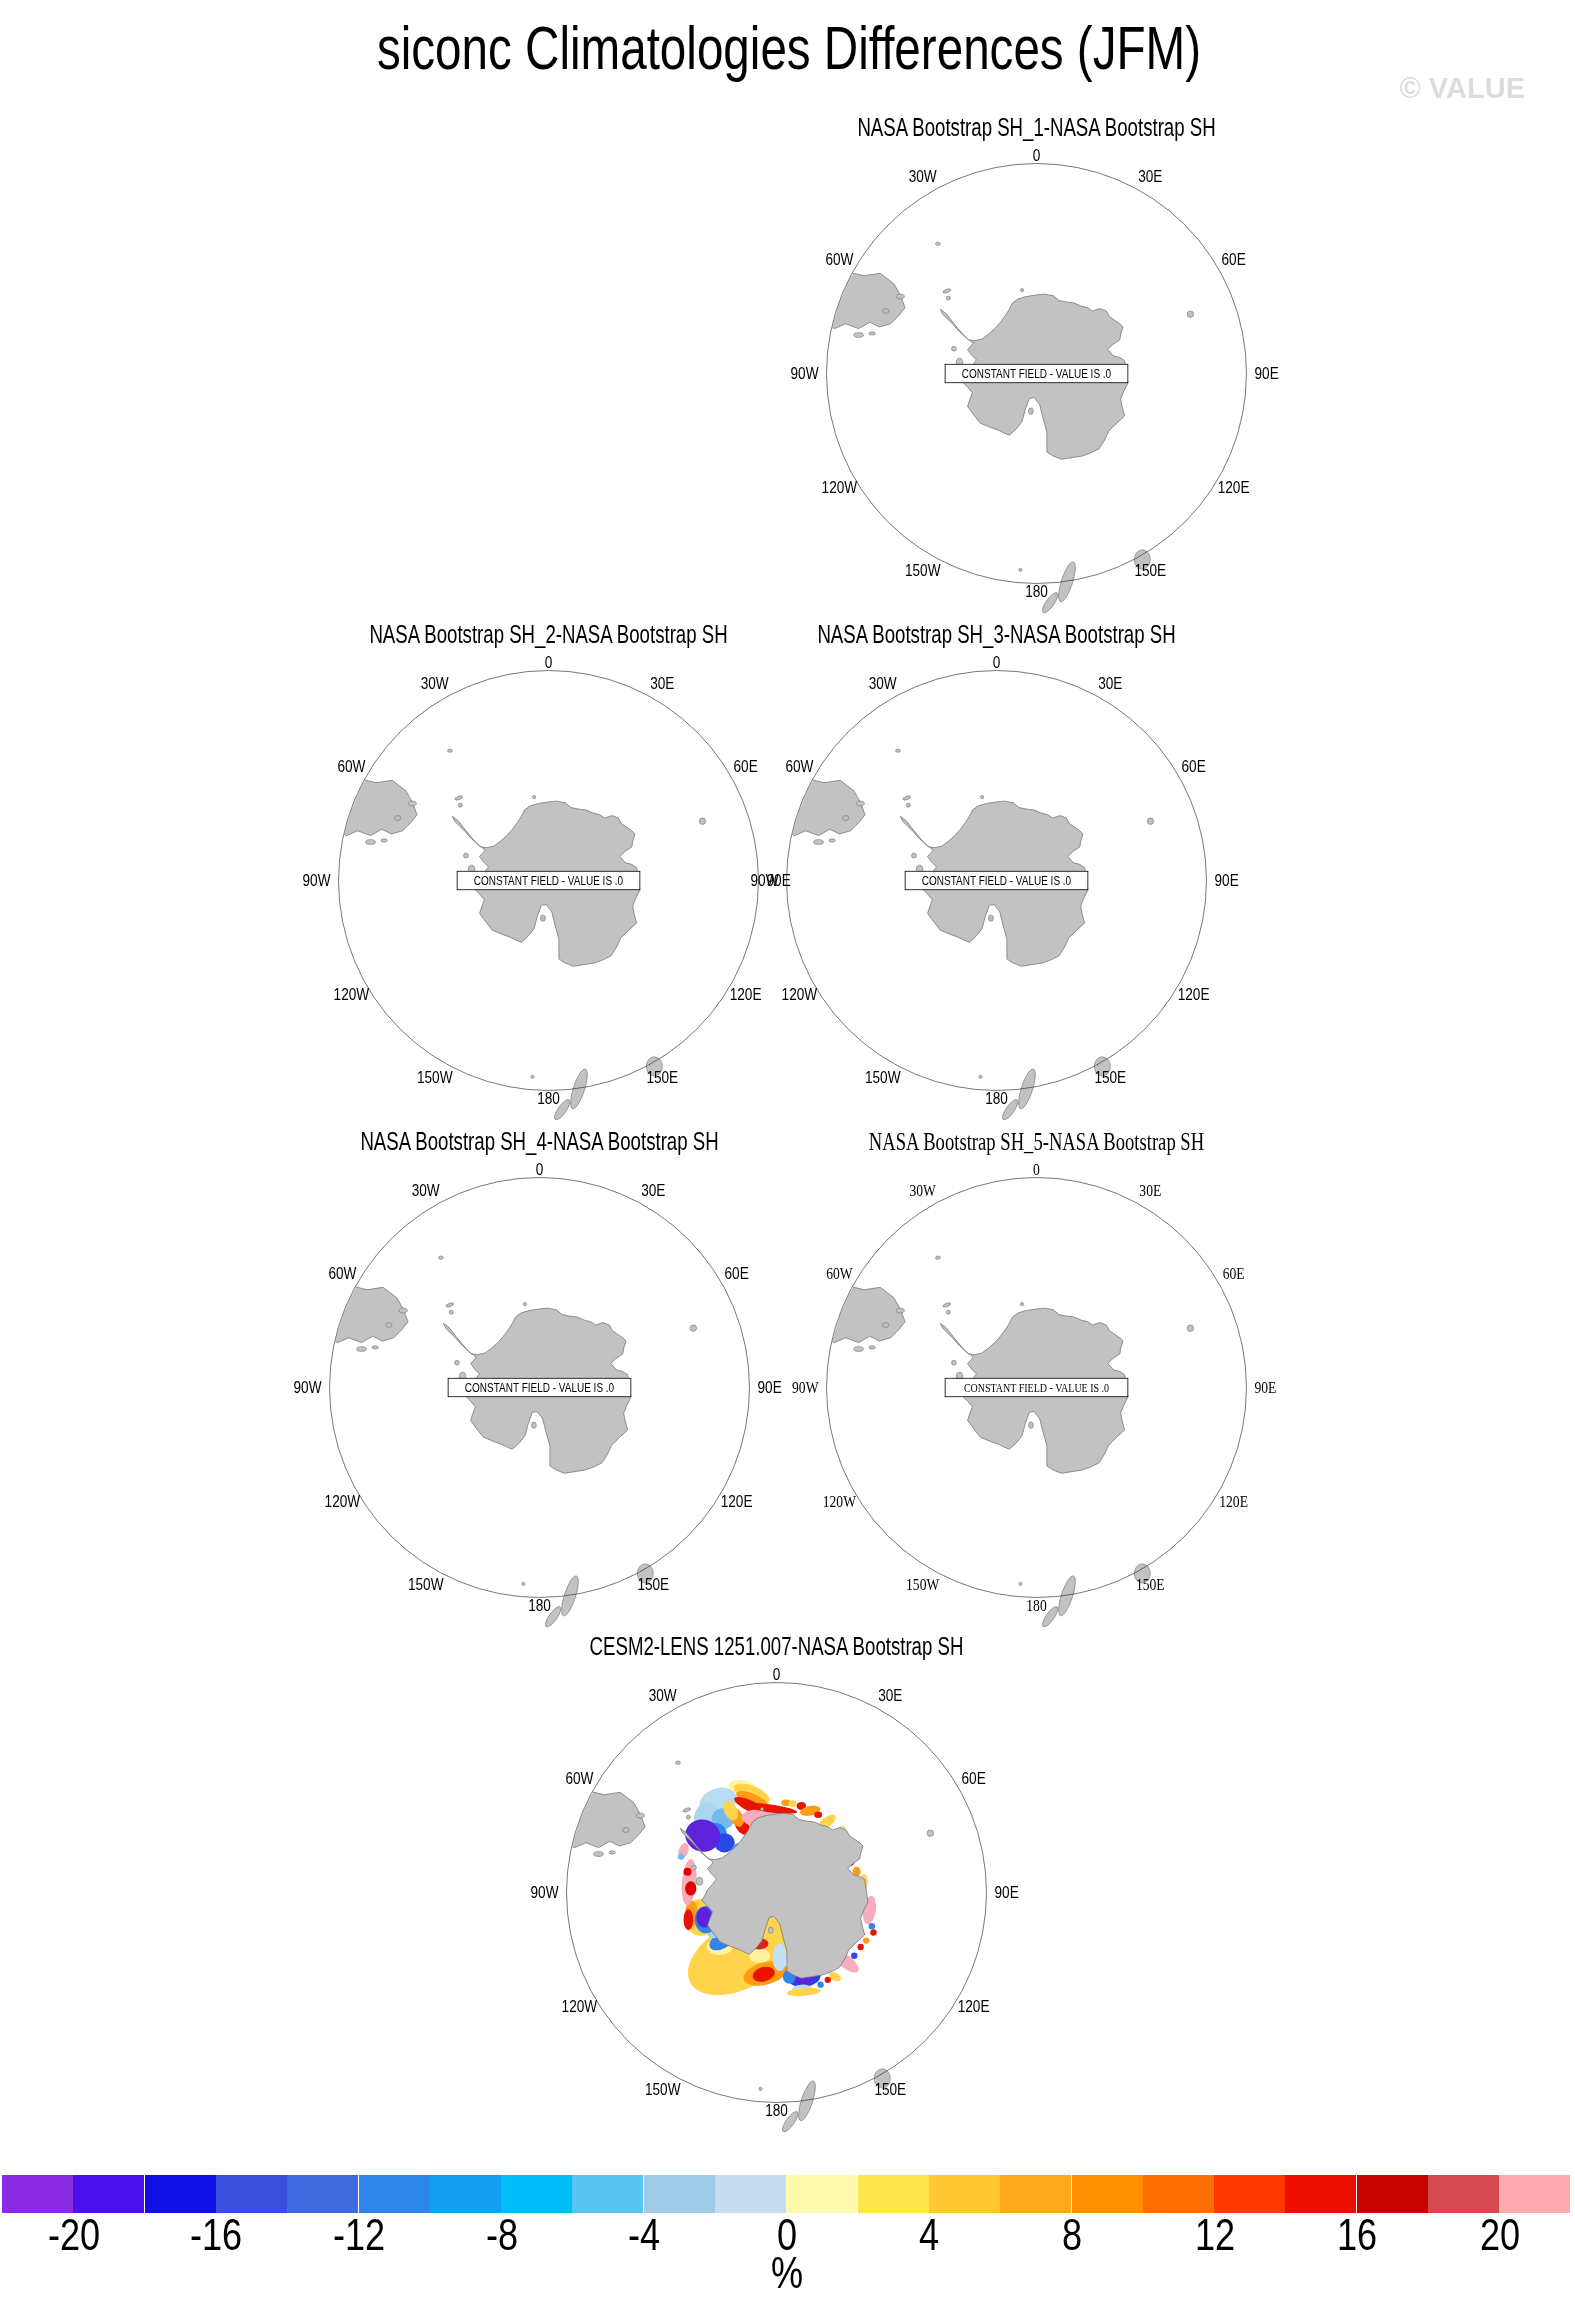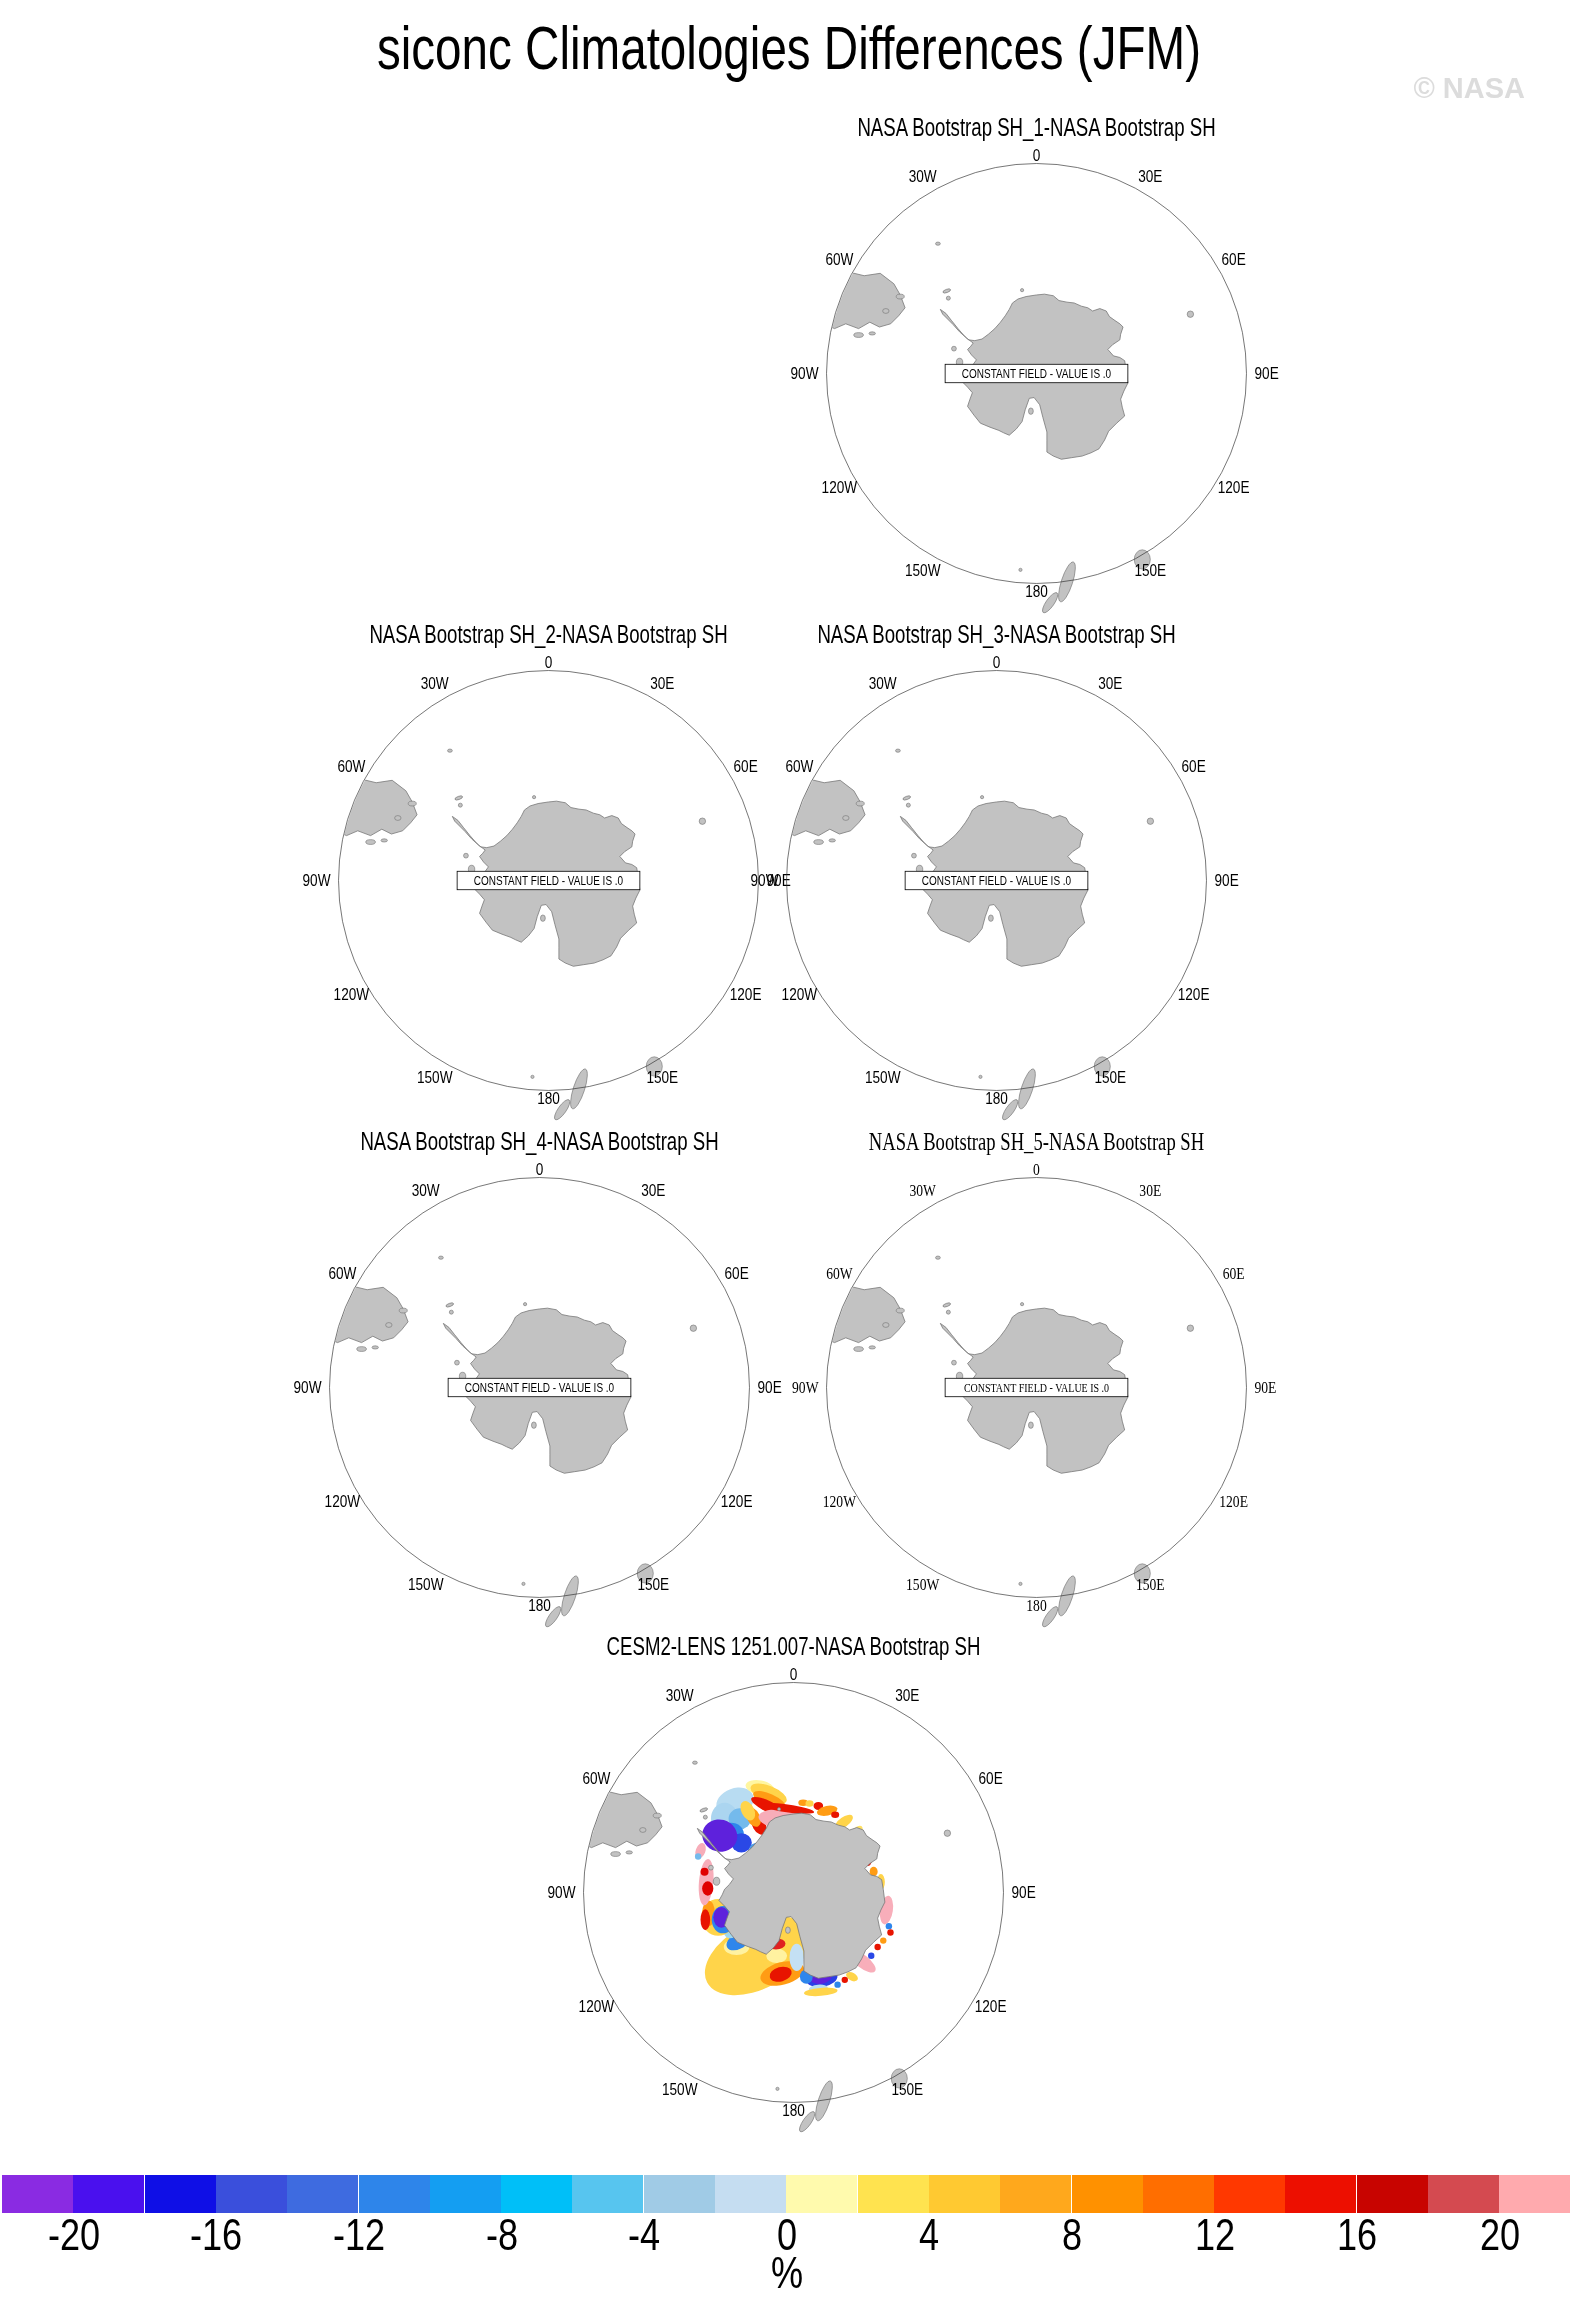--- a/index.html
+++ b/index.html
@@ -16,21 +16,21 @@
   .cbar-tick{position:absolute;top:2213px;font-size:44px;color:#000;line-height:1;white-space:nowrap;
         transform:translateX(-50%) scaleX(0.82);transform-origin:center;}
   .cbar-unit{position:absolute;top:2251px;font-size:44px;color:#000;line-height:1;
         transform:translateX(-50%) scaleX(0.82);transform-origin:center;}
 </style>
 </head>
 <body>
 
 <div class="page">
   <div class="main-title">siconc Climatologies Differences (JFM)</div>
-  <div class="watermark">© NASA</div>
+  <div class="watermark">© VALUE</div>
   <div id="maps">
       <div class="panel" style="left: 760px; top: 97px;">
         <svg width="553" height="553" viewBox="-345 -345 690 690">
           <defs>
             <clipPath id="clip1">
               <circle cx="0" cy="0" r="261"></circle>
             </clipPath>
           </defs>
           <text y="0" text-anchor="middle" font-size="31" fill="#000" transform="translate(0,-296) scale(0.75,1)">NASA Bootstrap SH_1-NASA Bootstrap SH</text>
           <g clip-path="url(#clip1)">
@@ -243,21 +243,21 @@
           <text text-anchor="middle" font-size="20" fill="#000" transform="translate(3.3310392936808004e-14,279) scale(0.85,1)">180</text>
           <text text-anchor="middle" font-size="20" fill="#000" transform="translate(-142.00000000000003,252.95121467478057) scale(0.85,1)">150W</text>
           <text text-anchor="middle" font-size="20" fill="#000" transform="translate(-245.9512146747805,149.0000000000001) scale(0.85,1)">120W</text>
           <text text-anchor="end" font-size="20" fill="#000" transform="translate(-272,7) scale(0.85,1)">90W</text>
           <text text-anchor="middle" font-size="20" fill="#000" transform="translate(-245.95121467478057,-135.00000000000003) scale(0.85,1)">60W</text>
           <text text-anchor="middle" font-size="20" fill="#000" transform="translate(-142.0000000000001,-238.9512146747805) scale(0.85,1)">30W</text>
           <rect x="-114" y="-11.5" width="228" height="23" fill="#fff" stroke="#000" stroke-width="1"></rect>
           <text text-anchor="middle" font-size="16" fill="#000" transform="translate(0,5.5) scale(0.78,1)">CONSTANT FIELD - VALUE IS .0</text>
         </svg>
       </div>
-      <div class="panel" style="left: 517px; top: 1616px; text-align: center;">
+      <div class="panel" style="left: 500px; top: 1616px; text-align: center;">
         <svg width="553" height="553" viewBox="-345 -345 690 690">
           <defs>
             <clipPath id="clip6">
               <circle cx="0" cy="0" r="261"></circle>
             </clipPath>
           </defs>
           <text y="0" text-anchor="middle" font-size="31" fill="#000" transform="translate(0,-296) scale(0.75,1)">CESM2-LENS 1251.007-NASA Bootstrap SH</text>
           <g clip-path="url(#clip6)">
             <g>
               <ellipse cx="-73" cy="-113" rx="24" ry="17" transform="rotate(-20 -73 -113)" fill="#B8DCF2"></ellipse>

